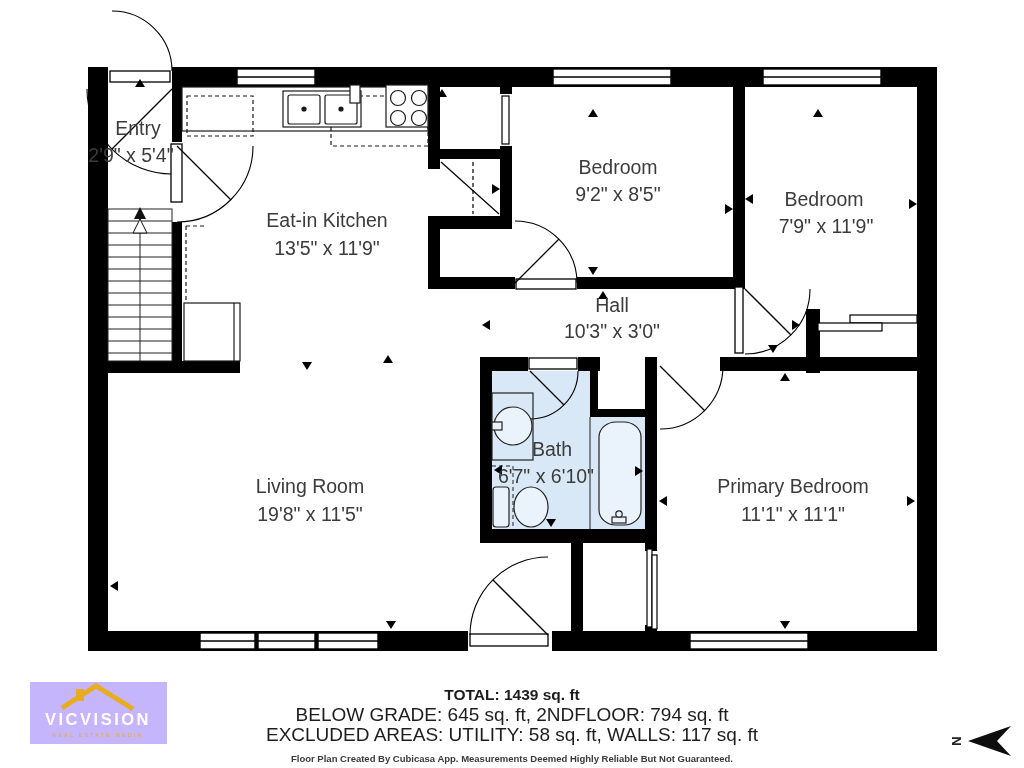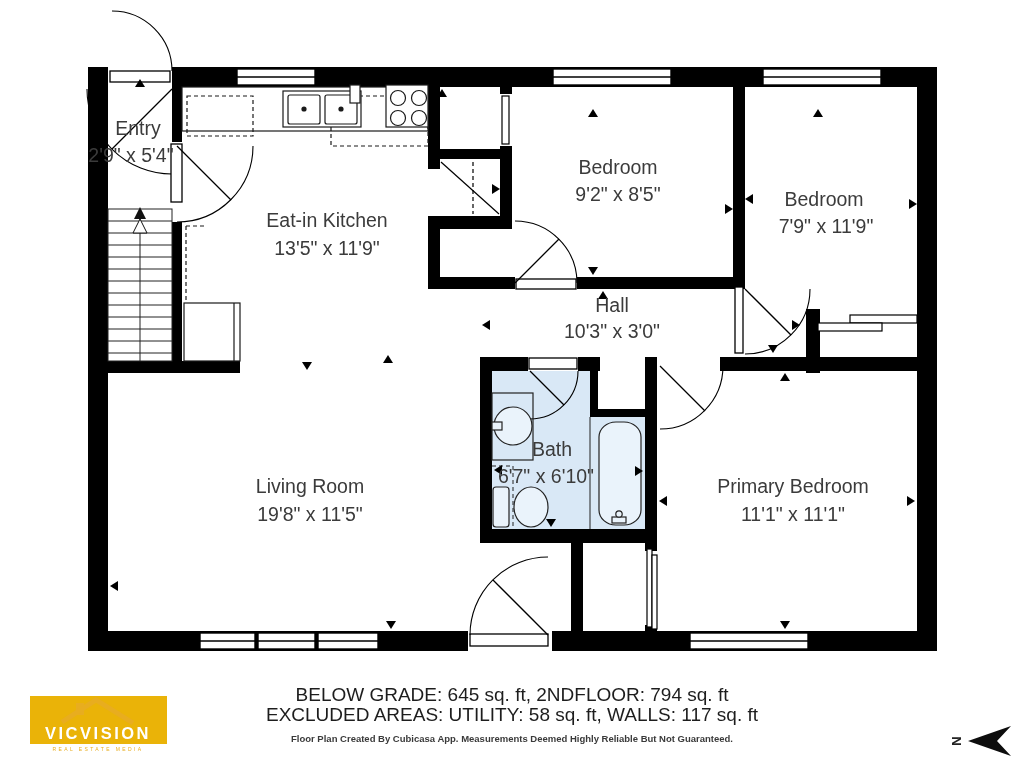--- a/index.html
+++ b/index.html
@@ -5,21 +5,21 @@
   html,body{margin:0;padding:0;background:#ffffff;}
   body{width:1024px;height:768px;position:relative;overflow:hidden;
        font-family:"Liberation Sans","DejaVu Sans",sans-serif;}
   .canvas{position:absolute;left:0;top:0;width:1024px;height:768px;margin-top:9px;}
   svg text{font-family:"Liberation Sans","DejaVu Sans",sans-serif;}
   .room-name,.room-dims{font-size:19.5px;fill:#3b3b3b;}
   .footer{position:absolute;left:0;top:676px;width:100%;text-align:center;color:#1d1d1d;}
   .footer .f1{font-size:15.5px;font-weight:700;line-height:20px;}
   .footer .f2{font-size:19px;line-height:20px;}
   .footer .f4{font-size:9.5px;color:#3a3a3a;margin-top:8px;font-weight:bold;}
-  .logo{position:absolute;left:30px;top:687px;width:137px;height:48px;background:#eab308;}
+  .logo{position:absolute;left:30px;top:673px;width:137px;height:62px;background:#c4b5fd;}
   .compass{position:absolute;left:933px;top:703px;width:90px;height:62px;}
 </style>
 </head>
 <body>
 
 <div class="canvas">
 
 <svg width="1024" height="768" viewBox="0 0 1024 768">
 
   <g>
@@ -206,20 +206,21 @@
     <text class="room-dims" x="546" y="474">6'7" x 6'10"</text>
     <text class="room-name" x="310" y="484">Living Room</text>
     <text class="room-dims" x="310" y="512">19'8" x 11'5"</text>
     <text class="room-name" x="793" y="484">Primary Bedroom</text>
     <text class="room-dims" x="793" y="512">11'1" x 11'1"</text>
   </g>
 </svg>
 
 
 <div class="footer">
+  <div class="f1">TOTAL: 1439 sq. ft</div>
   <div class="f2">BELOW GRADE: 645 sq. ft, 2NDFLOOR: 794 sq. ft</div>
   <div class="f2">EXCLUDED AREAS: UTILITY: 58 sq. ft, WALLS: 117 sq. ft</div>
   <div class="f4">Floor Plan Created By Cubicasa App. Measurements Deemed Highly Reliable But Not Guaranteed.</div>
 </div>
 
 
 <div class="logo">
   <svg width="137" height="62" viewBox="0 0 137 62">
     <rect x="46" y="7" width="8" height="12" fill="#e8ad1f"></rect>
     <path d="M 32,26 L 66,4 L 103,27" fill="none" stroke="#e8ad1f" stroke-width="5"></path>

